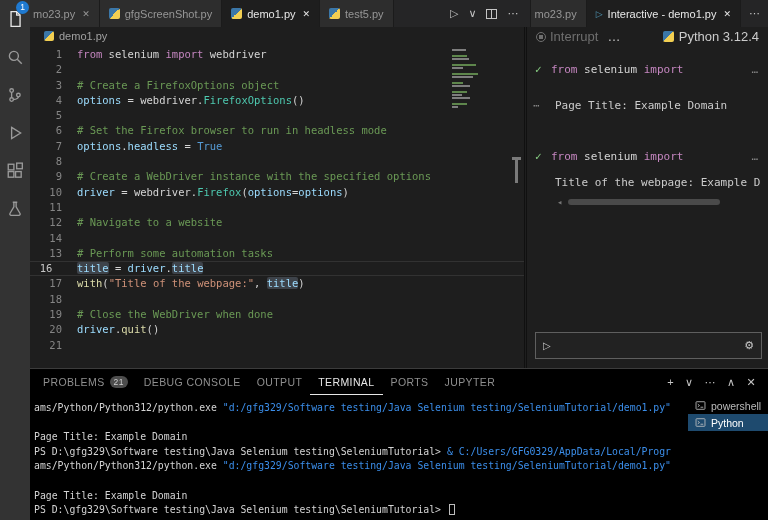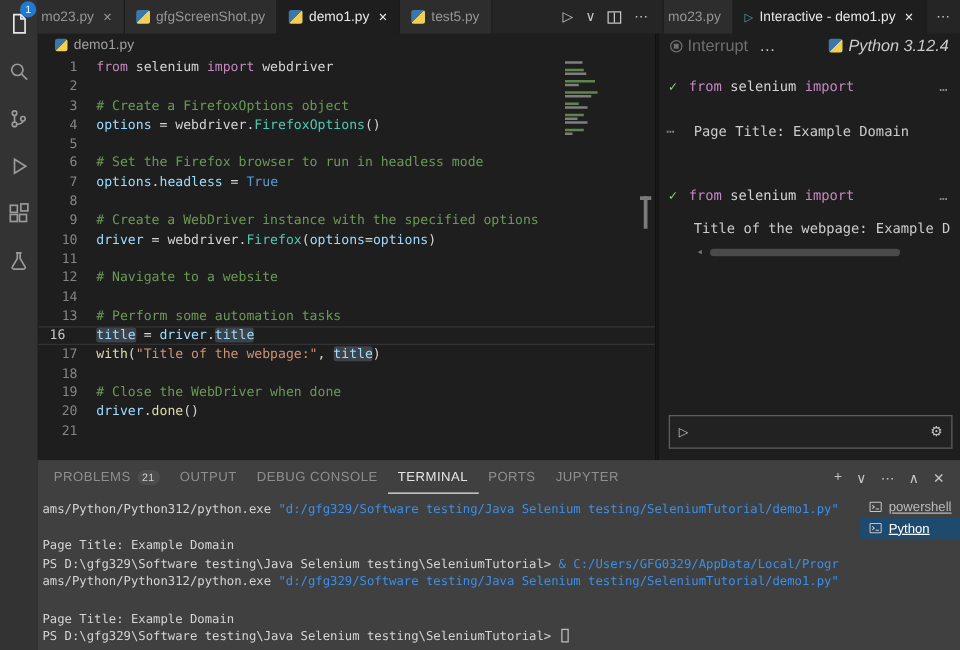--- a/index.html
+++ b/index.html
@@ -62,21 +62,21 @@
   .scroll-marker { position:absolute; right:6px; top:130px; width:3px; height:26px; background:#7a7a7a; }
   .scroll-marker::before { content:""; position:absolute; left:-3px; top:0; width:9px; height:3px; background:#7a7a7a; }
 
   
   .interactive-pane { position:absolute; left:496px; top:0; width:242px; height:341px; background:#1e1e1e; }
   .iw-toolbar { height:19px; display:flex; align-items:center; gap:9px; padding:0 9px; font-size:13px; color:#c5c5c5; }
   .iw-interrupt { display:flex; align-items:center; gap:4px; color:#6f6f6f; }
   .stop-circle { width:10px; height:10px; border:1px solid #6f6f6f; border-radius:50%;
                  display:flex; align-items:center; justify-content:center; }
   .stop-circle i { display:block; width:4px; height:4px; background:#6f6f6f; }
-  .iw-kernel { margin-left:auto; display:flex; align-items:center; gap:5px; color:#cccccc;font-style:italic; }
+  .iw-kernel { margin-left:auto; display:flex; align-items:center; gap:5px; color:#cccccc; }
   .iw-content { position:absolute; top:19px; left:0; right:0; bottom:42px; overflow:hidden;
                 font-family:"DejaVu Sans Mono", monospace; font-size:11px; }
   .cell-row { display:flex; align-items:center; height:18px; margin-top:14px; }
   .cell-check { color:#89d185; width:16px; margin-left:8px; flex:none; font-size:11px; }
   .cell-code { flex:1; white-space:pre; overflow:hidden; }
   .cell-more { color:#8a8a8a; margin-right:10px; }
   .out-row { display:flex; align-items:center; height:18px; }
   .out-more { color:#8a8a8a; width:22px; margin-left:6px; flex:none; }
   .out-text { color:#cccccc; white-space:pre; overflow:hidden; }
   .hscroll-row { display:flex; align-items:center; margin-top:6px; padding-left:30px; }
@@ -84,37 +84,37 @@
   .hscroll-thumb { width:152px; height:6px; background:#4a4a4a; border-radius:3px; margin-left:6px; }
   .iw-input { position:absolute; left:8px; right:6px; bottom:9px; height:27px;
               border:1px solid #5f5f5f; background:#222222; display:flex; align-items:center; }
   .iw-play { color:#c5c5c5; font-size:10px; padding:0 7px; }
   .iw-field { flex:1; background:transparent; border:none; outline:none; color:#d4d4d4;
               font-family:"DejaVu Sans Mono", monospace; font-size:11px; }
   .iw-gear { color:#c5c5c5; font-size:11px; padding-right:7px; }
 
   
   .bottom-panel { position:absolute; top:368px; left:0; width:738px; height:152px;
-                  background:#404040; border-top:1px solid #3c3c3c; }
+                  background:#000000; border-top:1px solid #3c3c3c; }
   .panel-tabs { height:26px; display:flex; align-items:stretch; padding-left:5px;
                 font-size:10.5px; letter-spacing:.4px; color:#8f8f8f; }
   .panel-tab { display:flex; align-items:center; gap:5px; padding:0 8px; }
   .panel-tab.active { color:#e7e7e7; box-shadow: inset 0 -1px 0 #e7e7e7; }
   .panel-badge { background:#4d4d4d; color:#d0d0d0; border-radius:9px; padding:0 4px;
                  font-size:8.5px; line-height:12px; height:12px; }
   .panel-actions { margin-left:auto; display:flex; align-items:center; gap:11px; padding-right:12px;
                    color:#c5c5c5; font-size:11px; }
   .panel-body { position:absolute; top:26px; left:0; right:0; bottom:0; }
   .terminal { position:absolute; left:4px; top:6px; right:82px; bottom:0; overflow:hidden;
               font-family:"DejaVu Sans Mono", monospace; font-size:9.8px; line-height:14.6px; color:#cccccc; }
   .term-line { white-space:pre; height:14.6px; }
   .term-cursor { display:inline-block; width:6px; height:11px; border:1px solid #bdbdbd;
                  margin-left:2px; vertical-align:-2px; }
   .term-list { position:absolute; right:0; top:2px; width:80px; font-size:10.5px; color:#bbbbbb; }
-  .term-item { display:flex; align-items:center; gap:5px; height:17px; padding-left:7px; white-space:nowrap;text-decoration:underline; }
+  .term-item { display:flex; align-items:center; gap:5px; height:17px; padding-left:7px; white-space:nowrap; }
   .term-item.active { background:#1e4a6e; color:#ffffff; }
   .term-item svg { width:11px; height:11px; stroke:#c5c5c5; fill:none; stroke-width:1.2; flex:none; }
 </style>
 </head>
 <body>
 
 <div class="app">
 
   <div class="activitybar">
     <div class="ab-item active">
@@ -273,21 +273,21 @@
               <div class="code-line">
                 <span class="ln">18</span>
                 <span class="code-text"></span>
               </div>
               <div class="code-line">
                 <span class="ln">19</span>
                 <span class="code-text"><span class="tok-cm"># Close the WebDriver when done</span></span>
               </div>
               <div class="code-line">
                 <span class="ln">20</span>
-                <span class="code-text"><span class="tok-var">driver</span><span class="tok-pl">.</span><span class="tok-fn">done</span><span class="tok-pl">()</span></span>
+                <span class="code-text"><span class="tok-var">driver</span><span class="tok-pl">.</span><span class="tok-fn">quit</span><span class="tok-pl">()</span></span>
               </div>
               <div class="code-line">
                 <span class="ln">21</span>
                 <span class="code-text"></span>
               </div>
             </div>
         </div>
         <div class="minimap">
             <div class="mm-bar" style="width: 14px; background: rgba(205, 205, 205, 0.55);"></div>
             <div class="mm-bar" style="width: 0px;"></div>
@@ -363,24 +363,24 @@
       </div>
     </div>
 
     <div class="bottom-panel">
       <div class="panel-tabs">
         <div class="panel-tab">
           <span>PROBLEMS</span>
           <span class="panel-badge">21</span>
         </div>
         <div class="panel-tab">
+          <span>DEBUG CONSOLE</span>
+        </div>
+        <div class="panel-tab">
           <span>OUTPUT</span>
-        </div>
-        <div class="panel-tab">
-          <span>DEBUG CONSOLE</span>
         </div>
         <div class="panel-tab active">
           <span>TERMINAL</span>
         </div>
         <div class="panel-tab">
           <span>PORTS</span>
         </div>
         <div class="panel-tab">
           <span>JUPYTER</span>
         </div>

